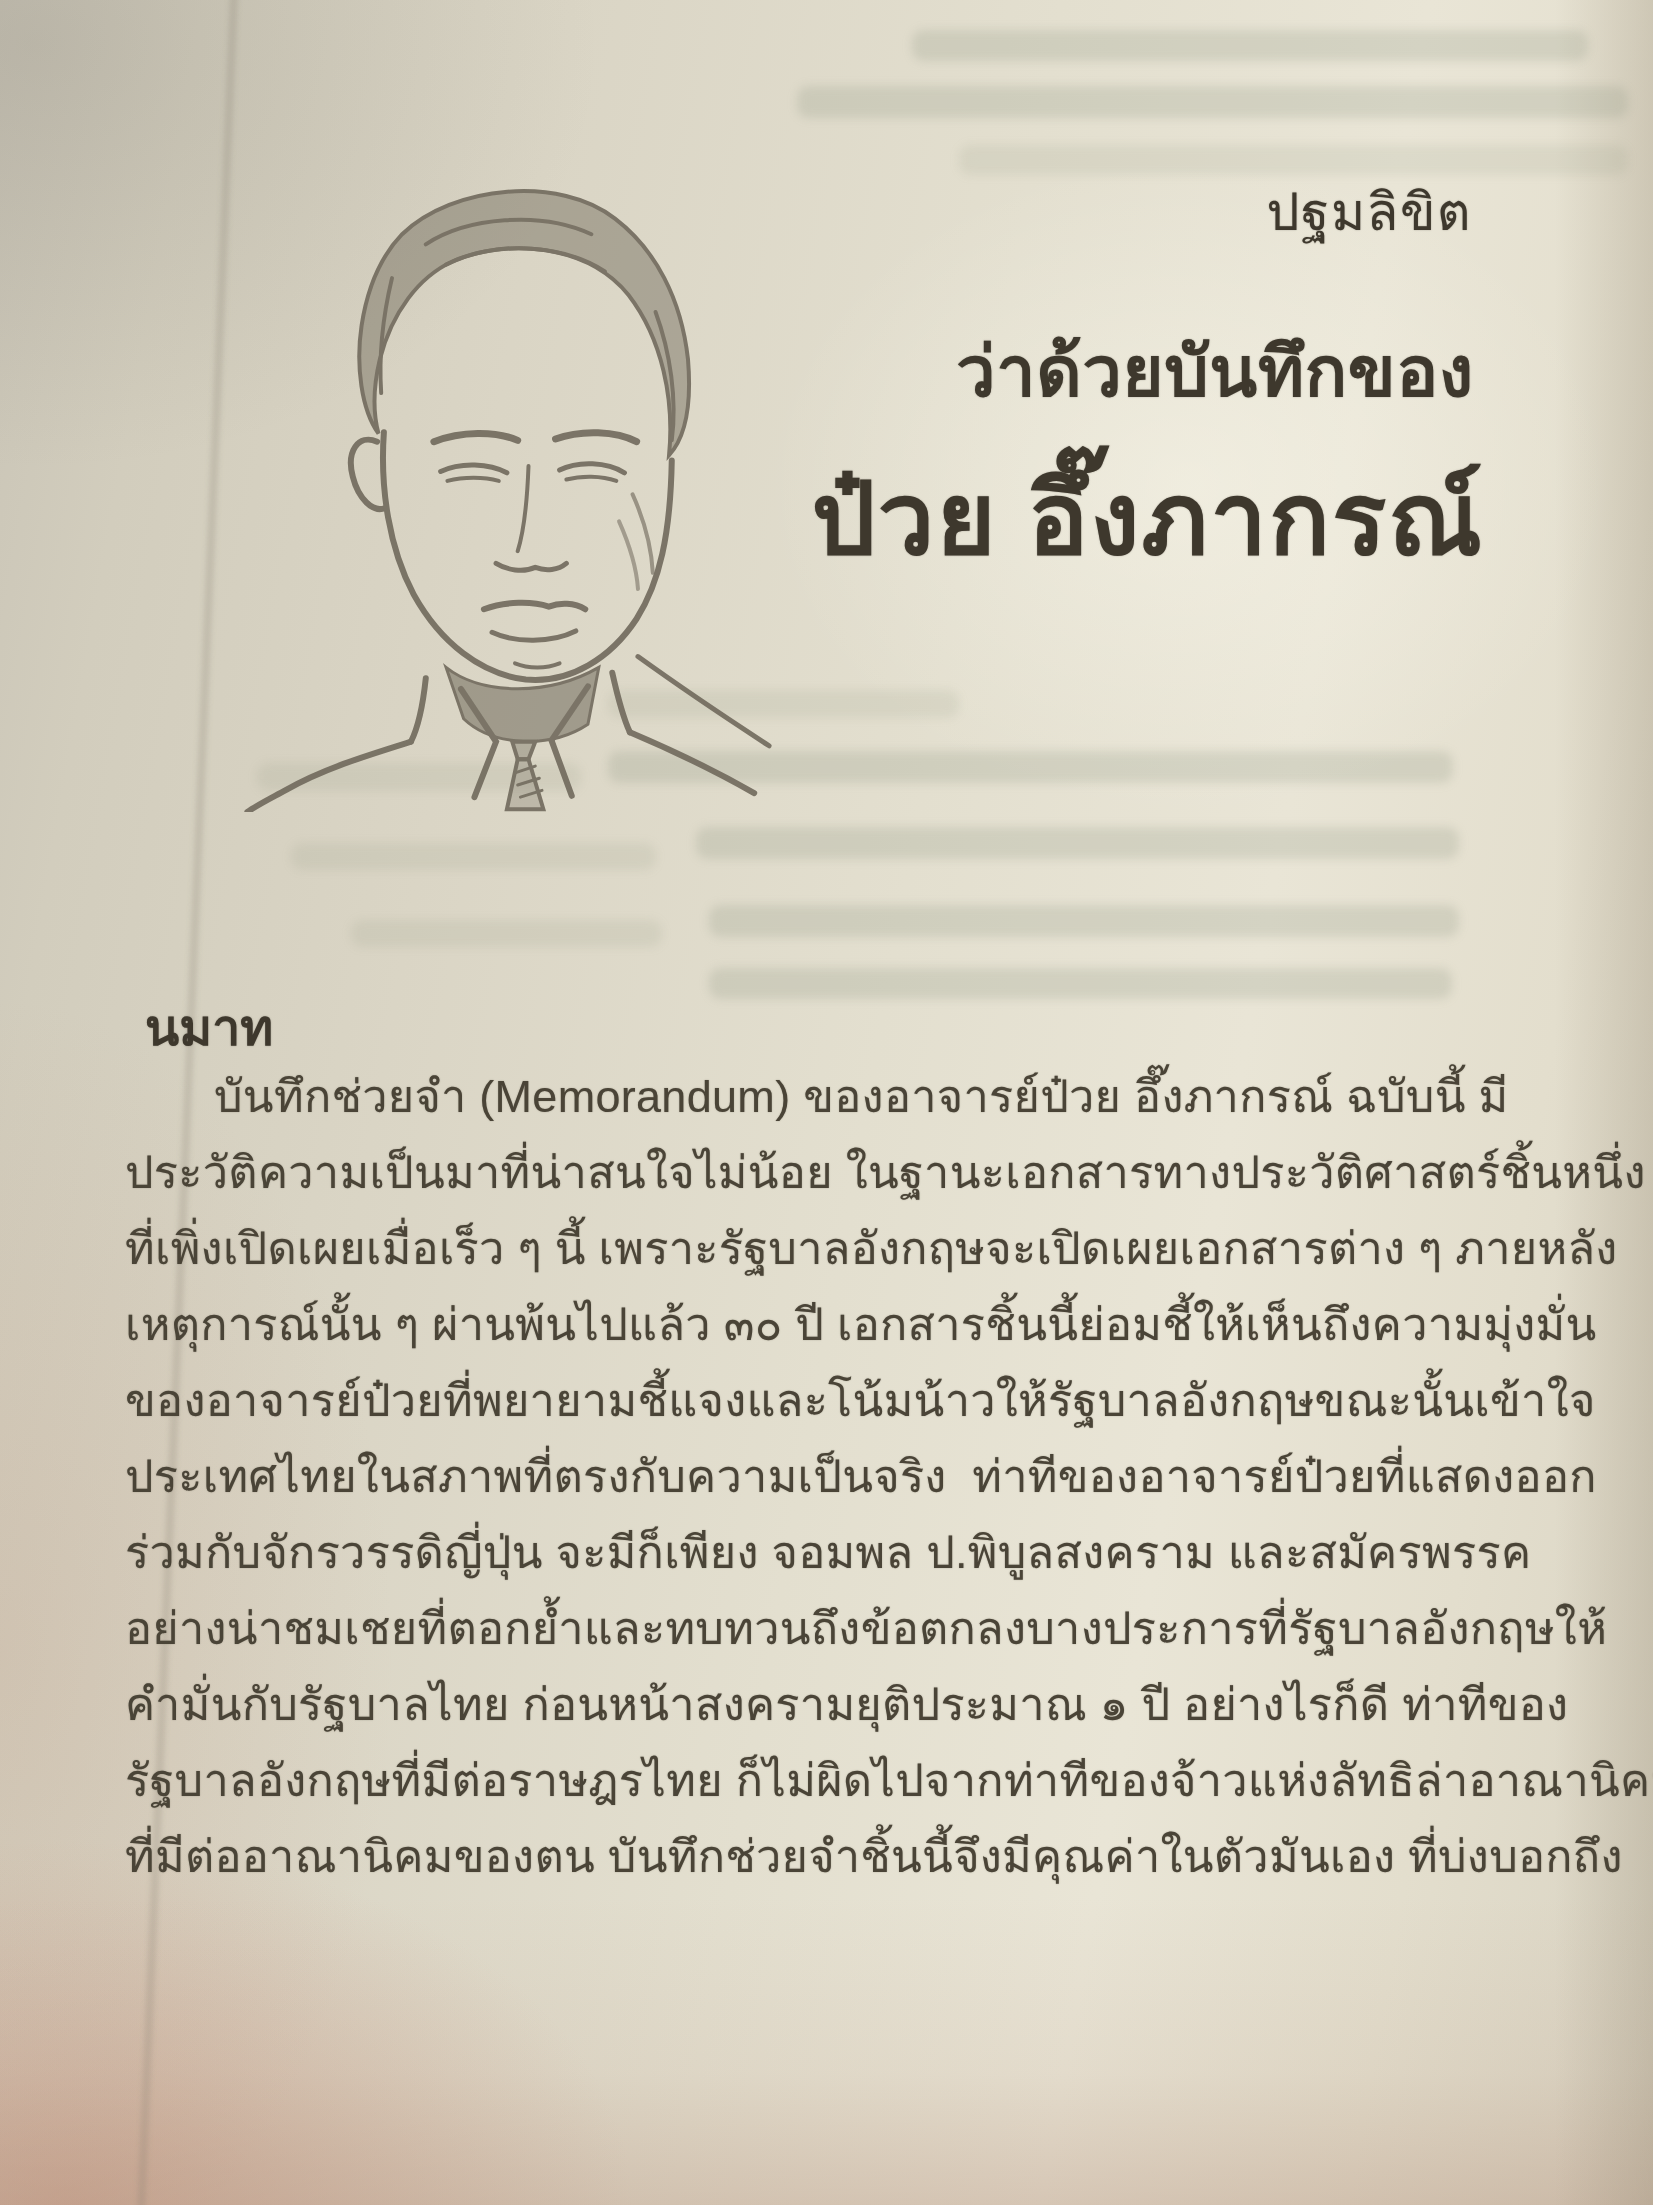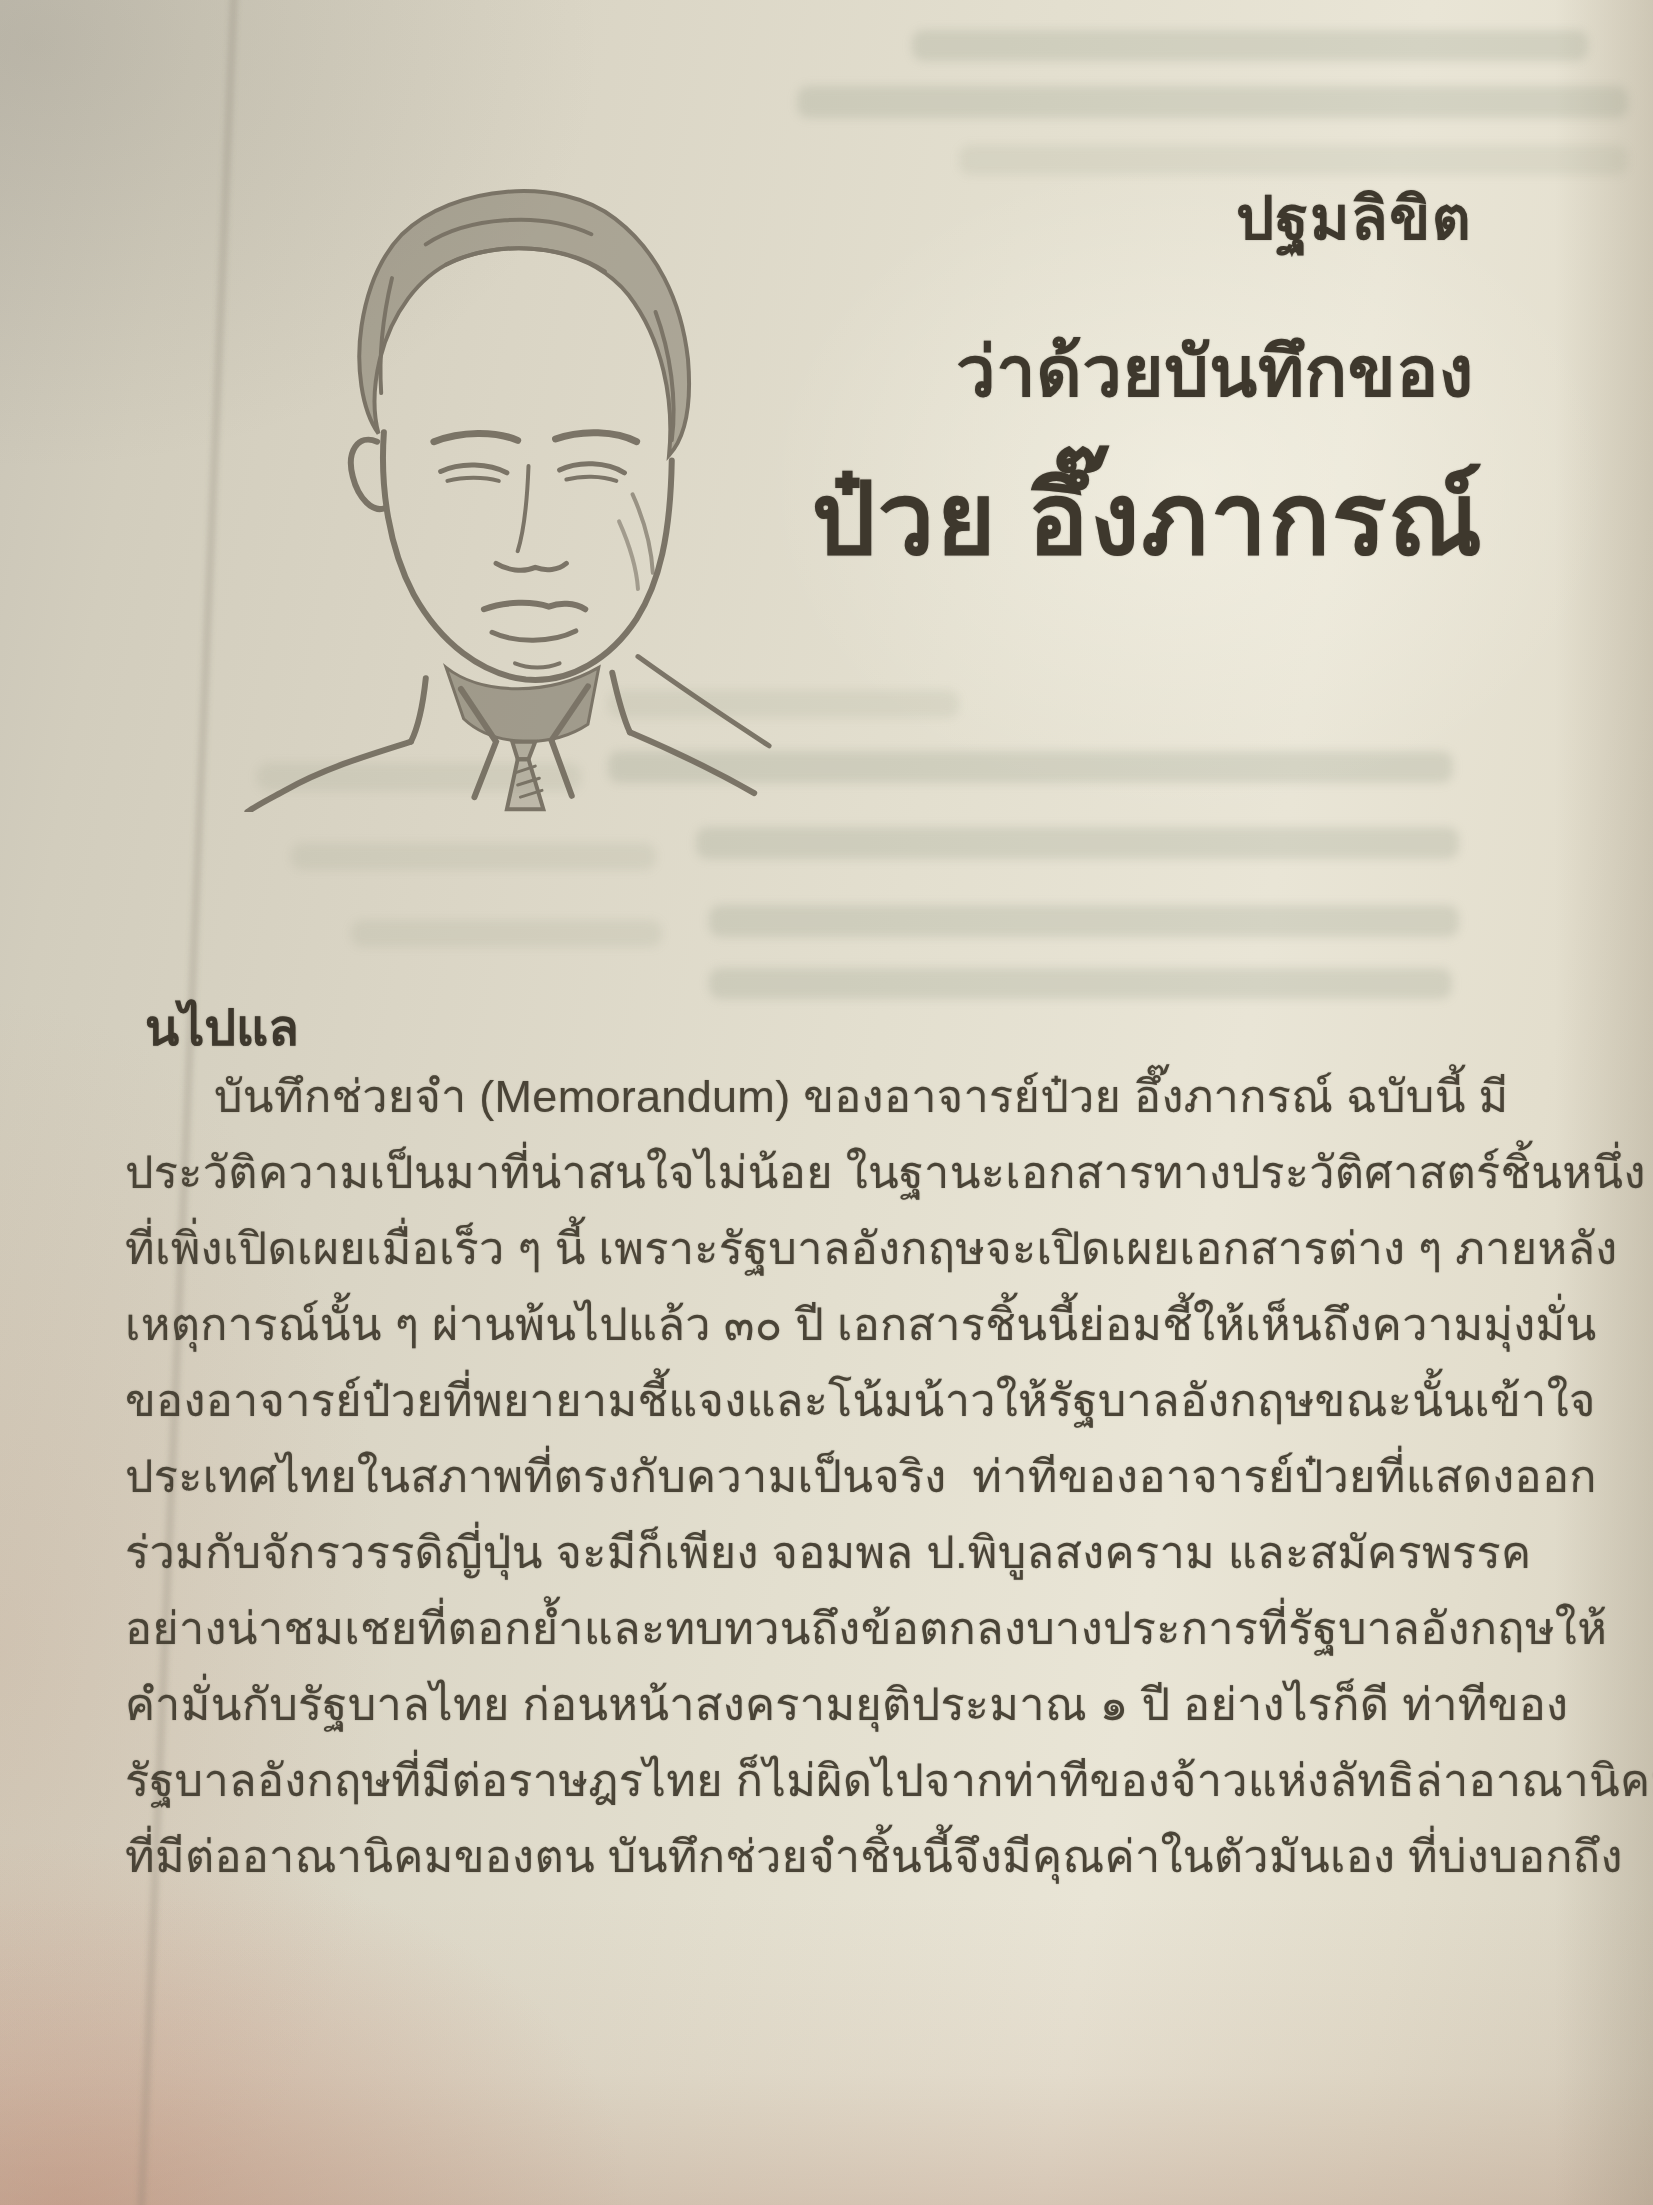--- a/index.html
+++ b/index.html
@@ -53,21 +53,21 @@
     position:absolute;
     background:rgba(132,138,118,.20);
     border-radius:12px;
     filter:blur(4.7px);
   }
   .ghost.light{background:rgba(132,138,118,.12);}
   
   .ink{color:#4a4437;text-shadow:0 0 1.4px rgba(74,68,55,.45);}
   .ink-dark{color:#3e382d;text-shadow:0 0 1.4px rgba(62,56,45,.5);}
   .title-line{position:absolute;white-space:nowrap;}
-  .t1{right:182px;top:170px;font-size:60px;font-weight:700;letter-spacing:1.4px;}
+  .t1{right:182px;top:170px;font-size:52px;font-weight:400;letter-spacing:1.4px;}
   .t2{right:180px;top:316px;font-size:70px;font-weight:600;letter-spacing:0.7px;}
   .t3{right:170px;top:438px;font-size:101px;font-weight:700;letter-spacing:2px;}
   .author{right:207px;top:630px;font-size:55px;font-weight:500;letter-spacing:0.7px;}
   .heading{position:absolute;left:145px;top:988px;font-size:50px;font-weight:700;}
   .body-block{
     position:absolute;left:125px;top:1059px;width:1473px;
   }
   .body-line{
     height:76px;line-height:76px;
     font-size:45px;letter-spacing:0.3px;
@@ -149,21 +149,21 @@
 
     <path d="M428 886 L 462 886 L 452 912 L 436 912 Z" fill="rgba(84,77,63,.35)" stroke-width="4"></path>
     <path d="M436 912 L 452 912 L 474 986 L 420 986 Z" fill="rgba(84,77,63,.25)" stroke-width="4"></path>
     <path d="M432 932 L 462 922 M 436 950 L 468 940 M 440 968 L 472 958" stroke-width="3"></path>
   </svg>
 
   <div class="title-line t1 ink-dark">ปฐมลิขิต</div>
   <div class="title-line t2 ink-dark">ว่าด้วยบันทึกของ</div>
   <div class="title-line t3 ink-dark">ป๋วย อึ๊งภากรณ์</div>
 
-  <div class="heading ink-dark">นไปแล</div>
+  <div class="heading ink-dark">นมาท</div>
 
   <div class="body-block">
     <div class="body-line indent ink">บันทึกช่วยจำ (Memorandum) ของอาจารย์ป๋วย อึ๊งภากรณ์ ฉบับนี้ มี</div>
     <div class="body-line ink">ประวัติความเป็นมาที่น่าสนใจไม่น้อย ในฐานะเอกสารทางประวัติศาสตร์ชิ้นหนึ่ง</div>
     <div class="body-line ink">ที่เพิ่งเปิดเผยเมื่อเร็ว ๆ นี้ เพราะรัฐบาลอังกฤษจะเปิดเผยเอกสารต่าง ๆ ภายหลัง</div>
     <div class="body-line ink">เหตุการณ์นั้น ๆ ผ่านพ้นไปแล้ว ๓๐ ปี เอกสารชิ้นนี้ย่อมชี้ให้เห็นถึงความมุ่งมั่น</div>
     <div class="body-line ink">ของอาจารย์ป๋วยที่พยายามชี้แจงและโน้มน้าวให้รัฐบาลอังกฤษขณะนั้นเข้าใจ</div>
     <div class="body-line ink">ประเทศไทยในสภาพที่ตรงกับความเป็นจริง  ท่าทีของอาจารย์ป๋วยที่แสดงออก</div>
     <div class="body-line ink">ร่วมกับจักรวรรดิญี่ปุ่น จะมีก็เพียง จอมพล ป.พิบูลสงคราม และสมัครพรรค</div>
     <div class="body-line ink">อย่างน่าชมเชยที่ตอกย้ำและทบทวนถึงข้อตกลงบางประการที่รัฐบาลอังกฤษให้</div>

